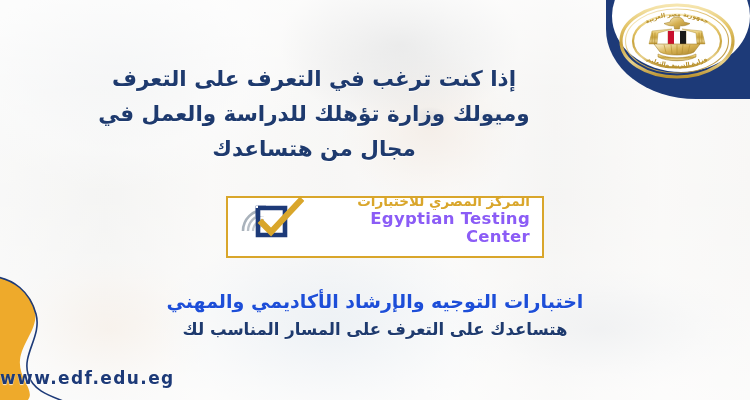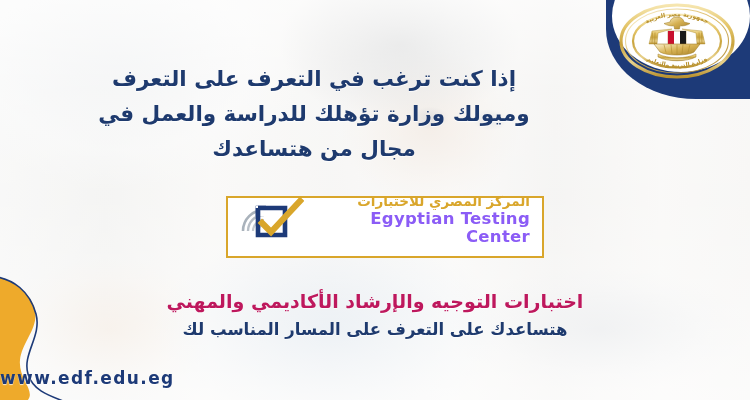--- a/index.html
+++ b/index.html
@@ -165,21 +165,21 @@
   }
 
   
   .gold-head {
     position: absolute;
     left: 0;
     top: 290px;
     width: 750px;
     text-align: center;
     direction: rtl;
-    color: #be185d;
+    color: #1d4ed8;
     font-size: 19px;
     font-weight: bold;
     letter-spacing: 1.1px;
     white-space: nowrap;
     text-shadow: 0 1px 1px rgba(255,255,255,0.75);
   }
   .navy-sub {
     position: absolute;
     left: 0;
     top: 320px;

